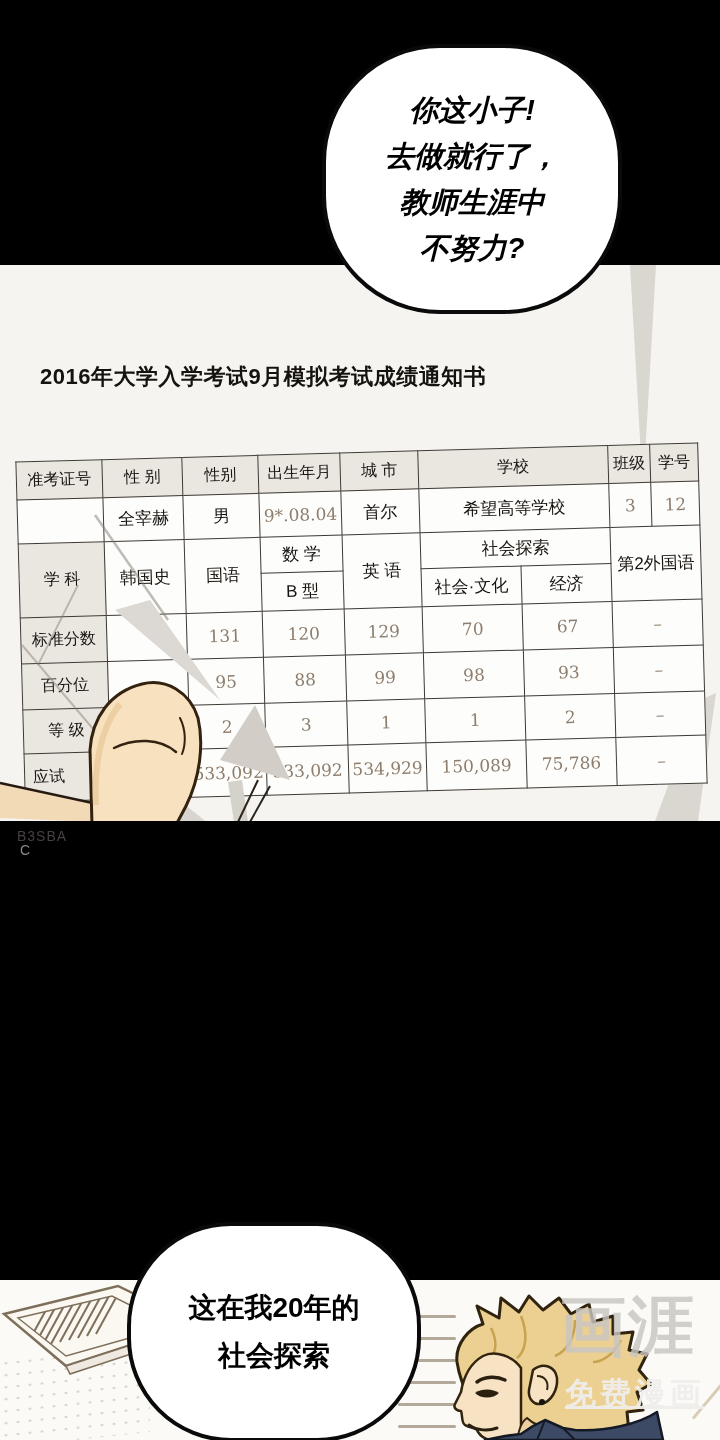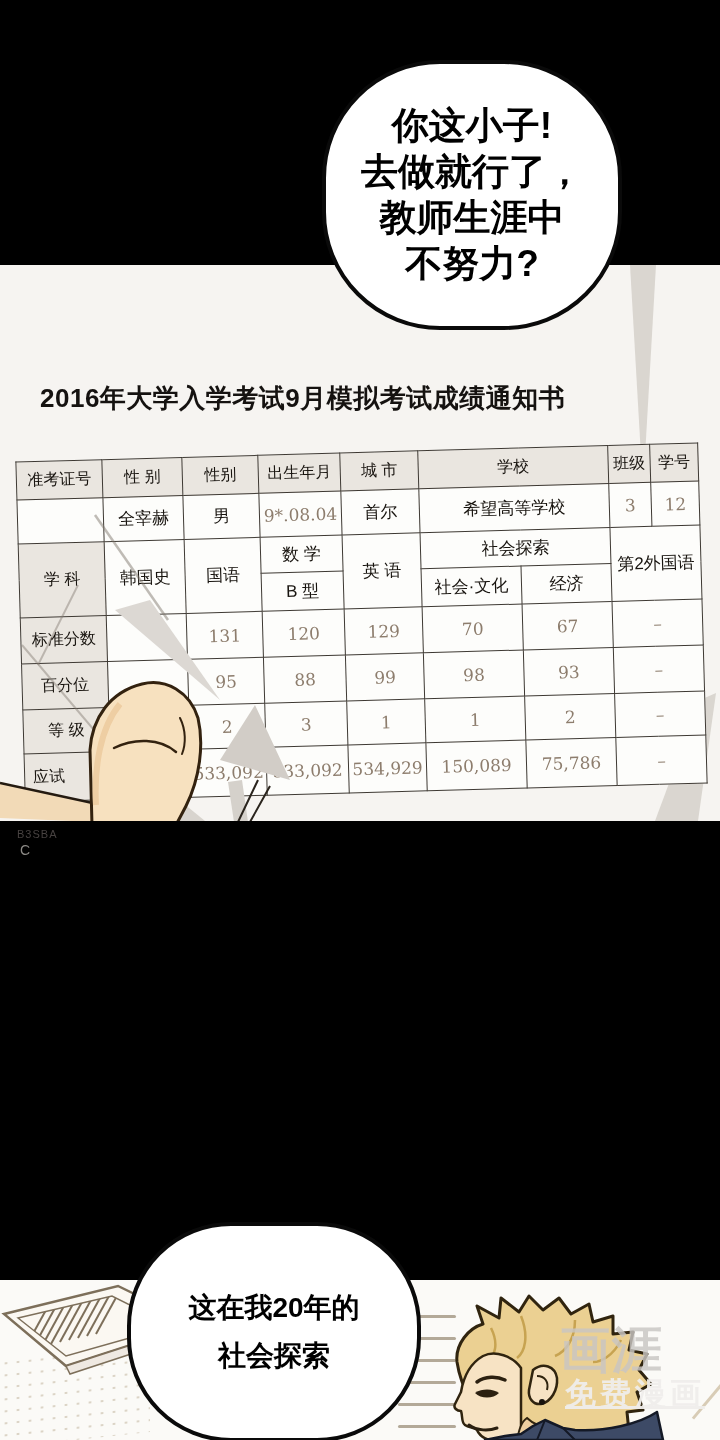--- a/index.html
+++ b/index.html
@@ -7,28 +7,28 @@
           font-family:"Liberation Sans","DejaVu Sans",sans-serif;}
 
   
   .black-top{position:absolute;left:0;top:0;width:720px;height:265px;background:#000;z-index:0;}
   .black-mid{position:absolute;left:0;top:821px;width:720px;height:459px;background:#000;z-index:5;}
   .bottom-scene{position:absolute;left:0;top:1280px;width:720px;height:160px;background:#fbfaf7;z-index:6;}
 
   
   .bubble{position:absolute;background:#fff;border:4px solid #0a0a0a;display:flex;flex-direction:column;
           align-items:center;justify-content:center;text-align:center;color:#000;font-weight:700;}
-  .bubble-top{left:322px;top:60px;width:292px;height:262px;border-radius:118px;z-index:6;
-              font-size:37px;line-height:46px;}
+  .bubble-top{left:322px;top:44px;width:292px;height:262px;border-radius:118px;z-index:6;
+              font-size:29px;line-height:46px;font-style:italic;}
   .bubble-bottom{left:127px;top:1222px;width:286px;height:212px;border-radius:104px;z-index:7;
               font-size:28px;line-height:48px;}
 
   
-  .notice-title{position:absolute;left:40px;top:381px;width:644px;z-index:2;
-                font-size:26px;font-weight:700;color:#151210;white-space:nowrap;letter-spacing:0.5px;}
+  .notice-title{position:absolute;left:40px;top:362px;width:644px;z-index:2;
+                font-size:22px;font-weight:700;color:#151210;white-space:nowrap;letter-spacing:0.5px;}
 
   
   .table-wrap{position:absolute;left:20px;top:452px;z-index:2;transform:rotate(-1.6deg);transform-origin:center;}
   table.sheet{border-collapse:collapse;background:#fdfdfb;}
   table.sheet td{border:1.6px solid #3e3933;text-align:center;vertical-align:middle;
                  font-size:17px;color:#17130e;padding:0 2px;}
   table.sheet td.g{background:#eae6e0;font-size:16px;}
   table.sheet td.v{font-family:"DejaVu Serif","Liberation Serif",serif;color:#8d7d6d;font-size:17px;}
   table.sheet td.lbl-left{text-align:left;padding-left:8px;}
   tr.r1{height:38px;} tr.r2{height:44px;} tr.r3{height:36px;} tr.r4{height:38px;}
@@ -37,27 +37,27 @@
   
   .abs{position:absolute;}
   .wall-line{position:absolute;height:3px;background:#b3a998;border-radius:2px;}
   .dots{position:absolute;left:0;top:70px;width:150px;height:90px;opacity:.85;
         background-image:radial-gradient(#d6cdbd 1.3px,rgba(0,0,0,0) 1.4px);background-size:12px 12px;
         transform:skewY(-6deg);}
   .corner-line{position:absolute;left:684px;top:118px;width:50px;height:3px;background:#d8ccb6;
         transform:rotate(-50deg);}
 
   
-  .wm-brand{position:absolute;left:560px;top:45px;z-index:3;font-size:50px;font-weight:800;
+  .wm-brand{position:absolute;left:560px;top:13px;z-index:3;font-size:66px;font-weight:800;
             color:#c9c6c3;opacity:.82;letter-spacing:2px;line-height:1;}
   .wm-tag{position:absolute;left:565px;top:98px;z-index:3;font-size:31px;font-weight:700;
             color:#f0eeec;opacity:.95;letter-spacing:4px;line-height:1;text-decoration:underline;}
 
   
-  .stray-code{position:absolute;left:17px;top:7px;font-size:11px;color:#474241;letter-spacing:1px;}
+  .stray-code{position:absolute;left:17px;top:7px;font-size:14px;color:#474241;letter-spacing:1px;}
   .stray-mark{position:absolute;left:20px;top:21px;font-size:14px;color:#8c8a86;}
 </style>
 </head>
 <body>
 
 <div id="canvas">
 
   <div class="black-top"></div>
 
   <svg class="abs" style="left:0;top:265px;z-index:1;" width="720" height="556" viewBox="0 0 720 556">

